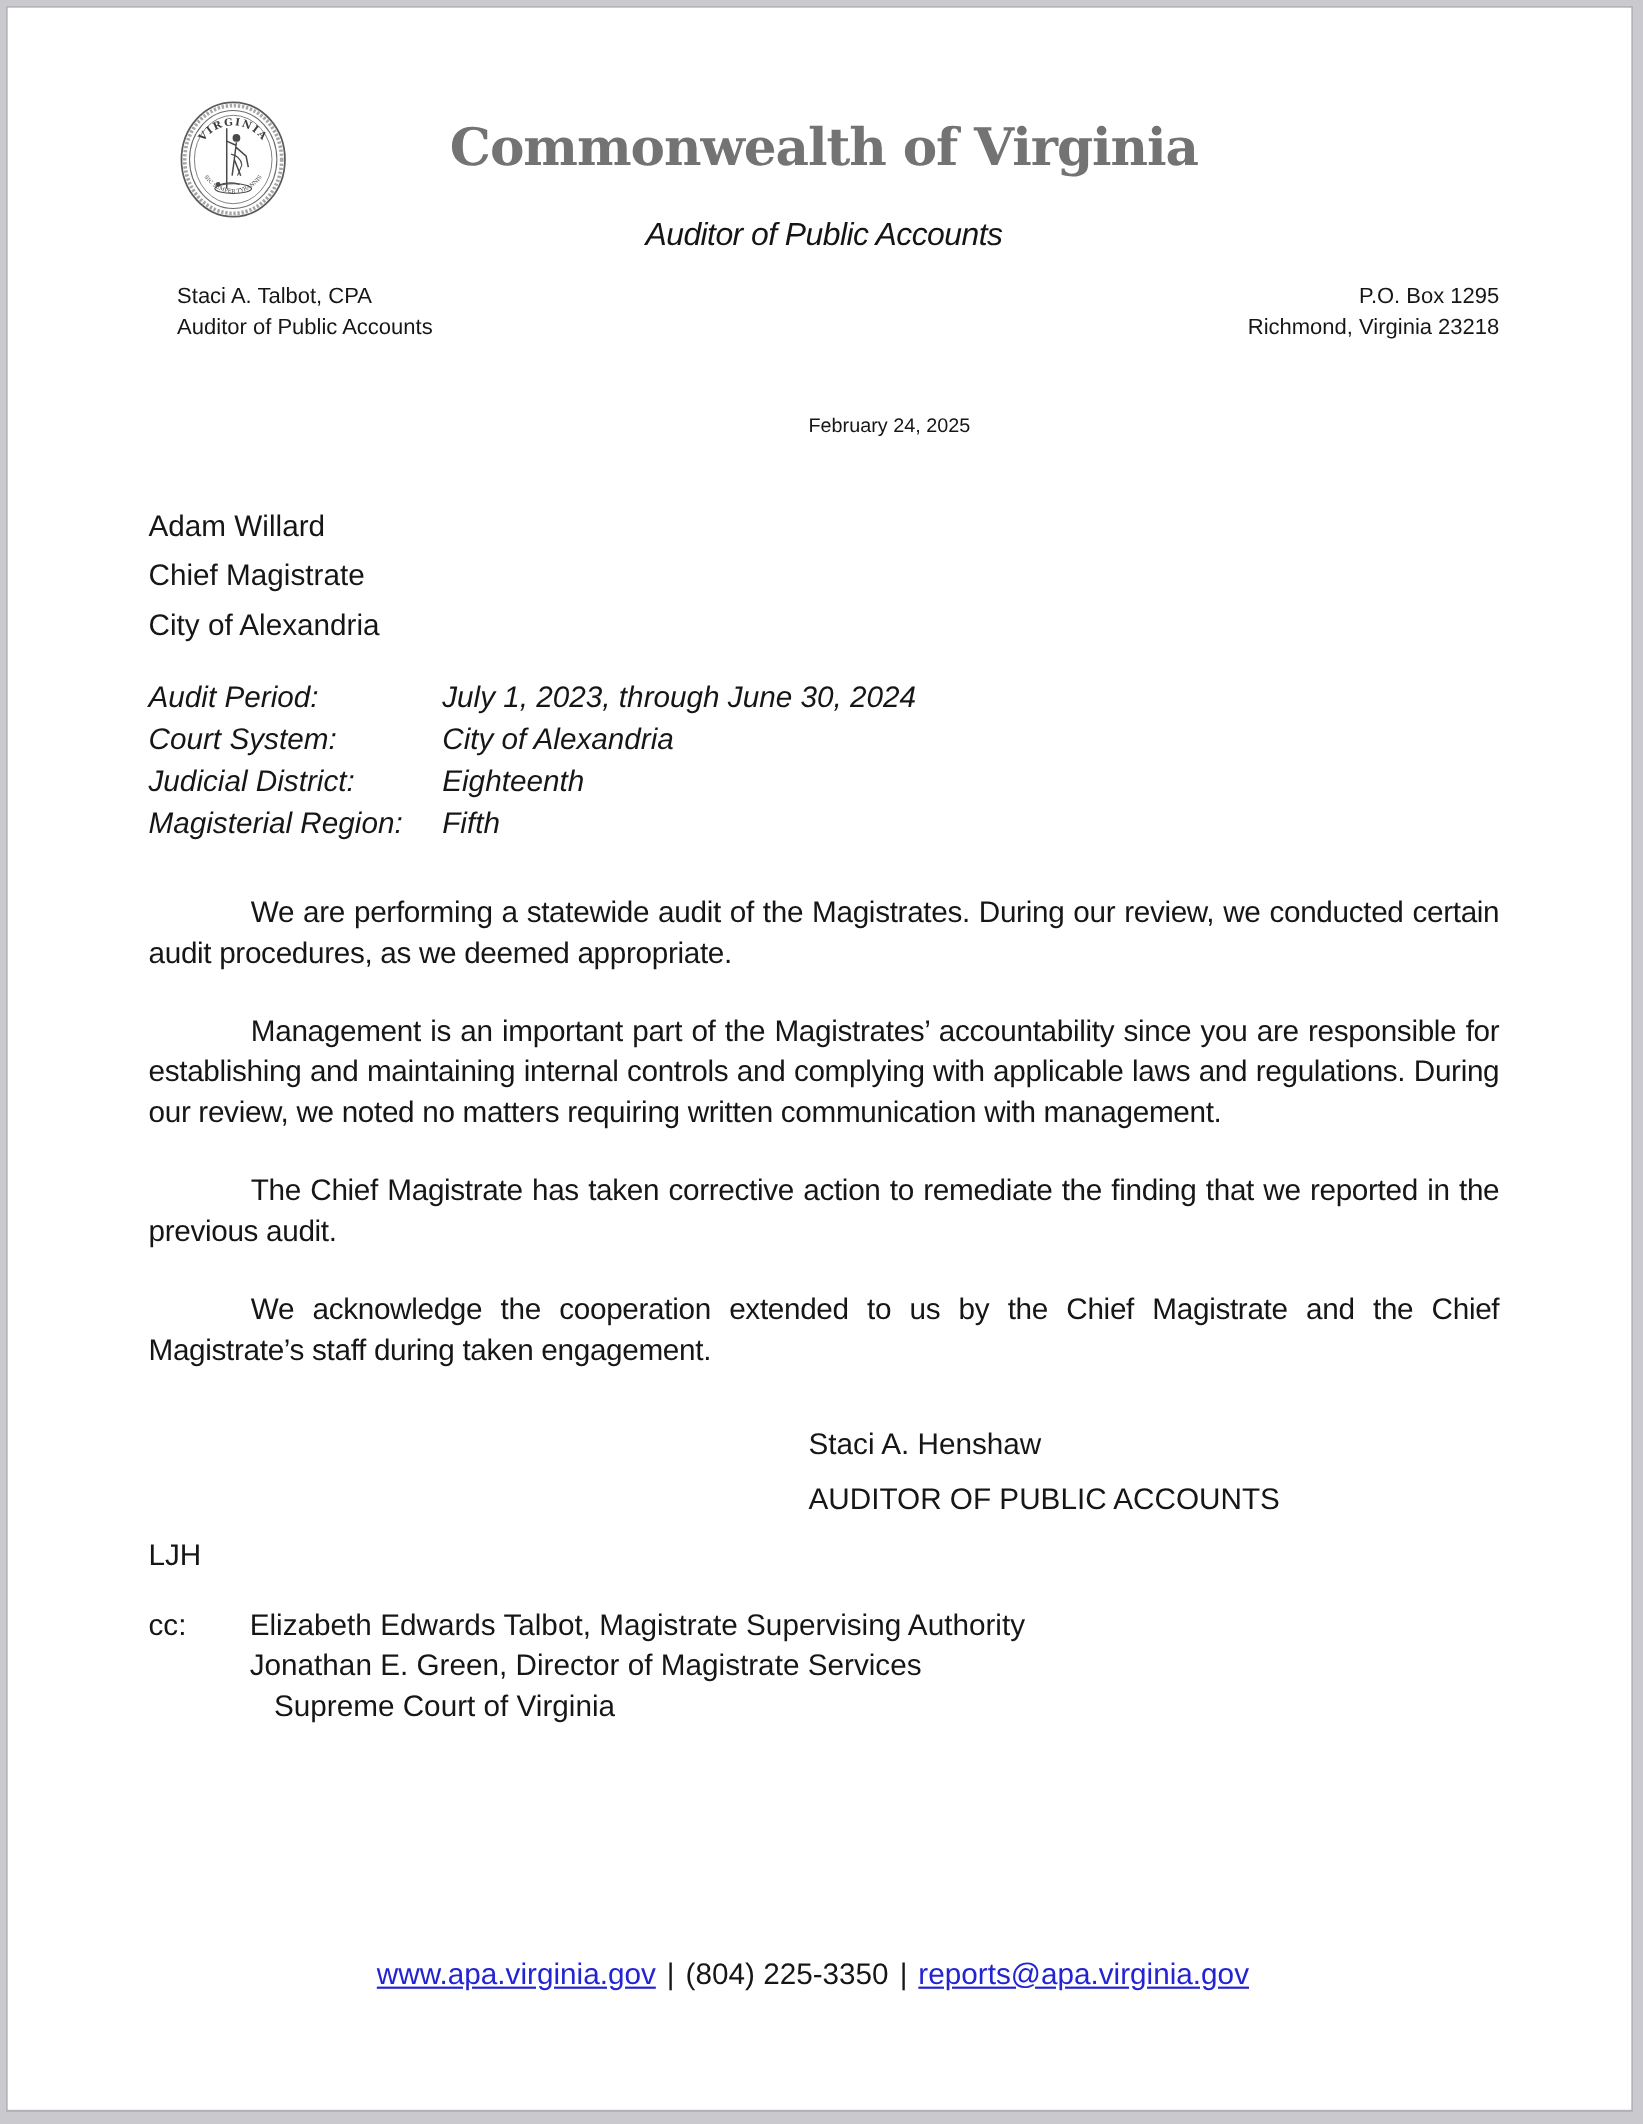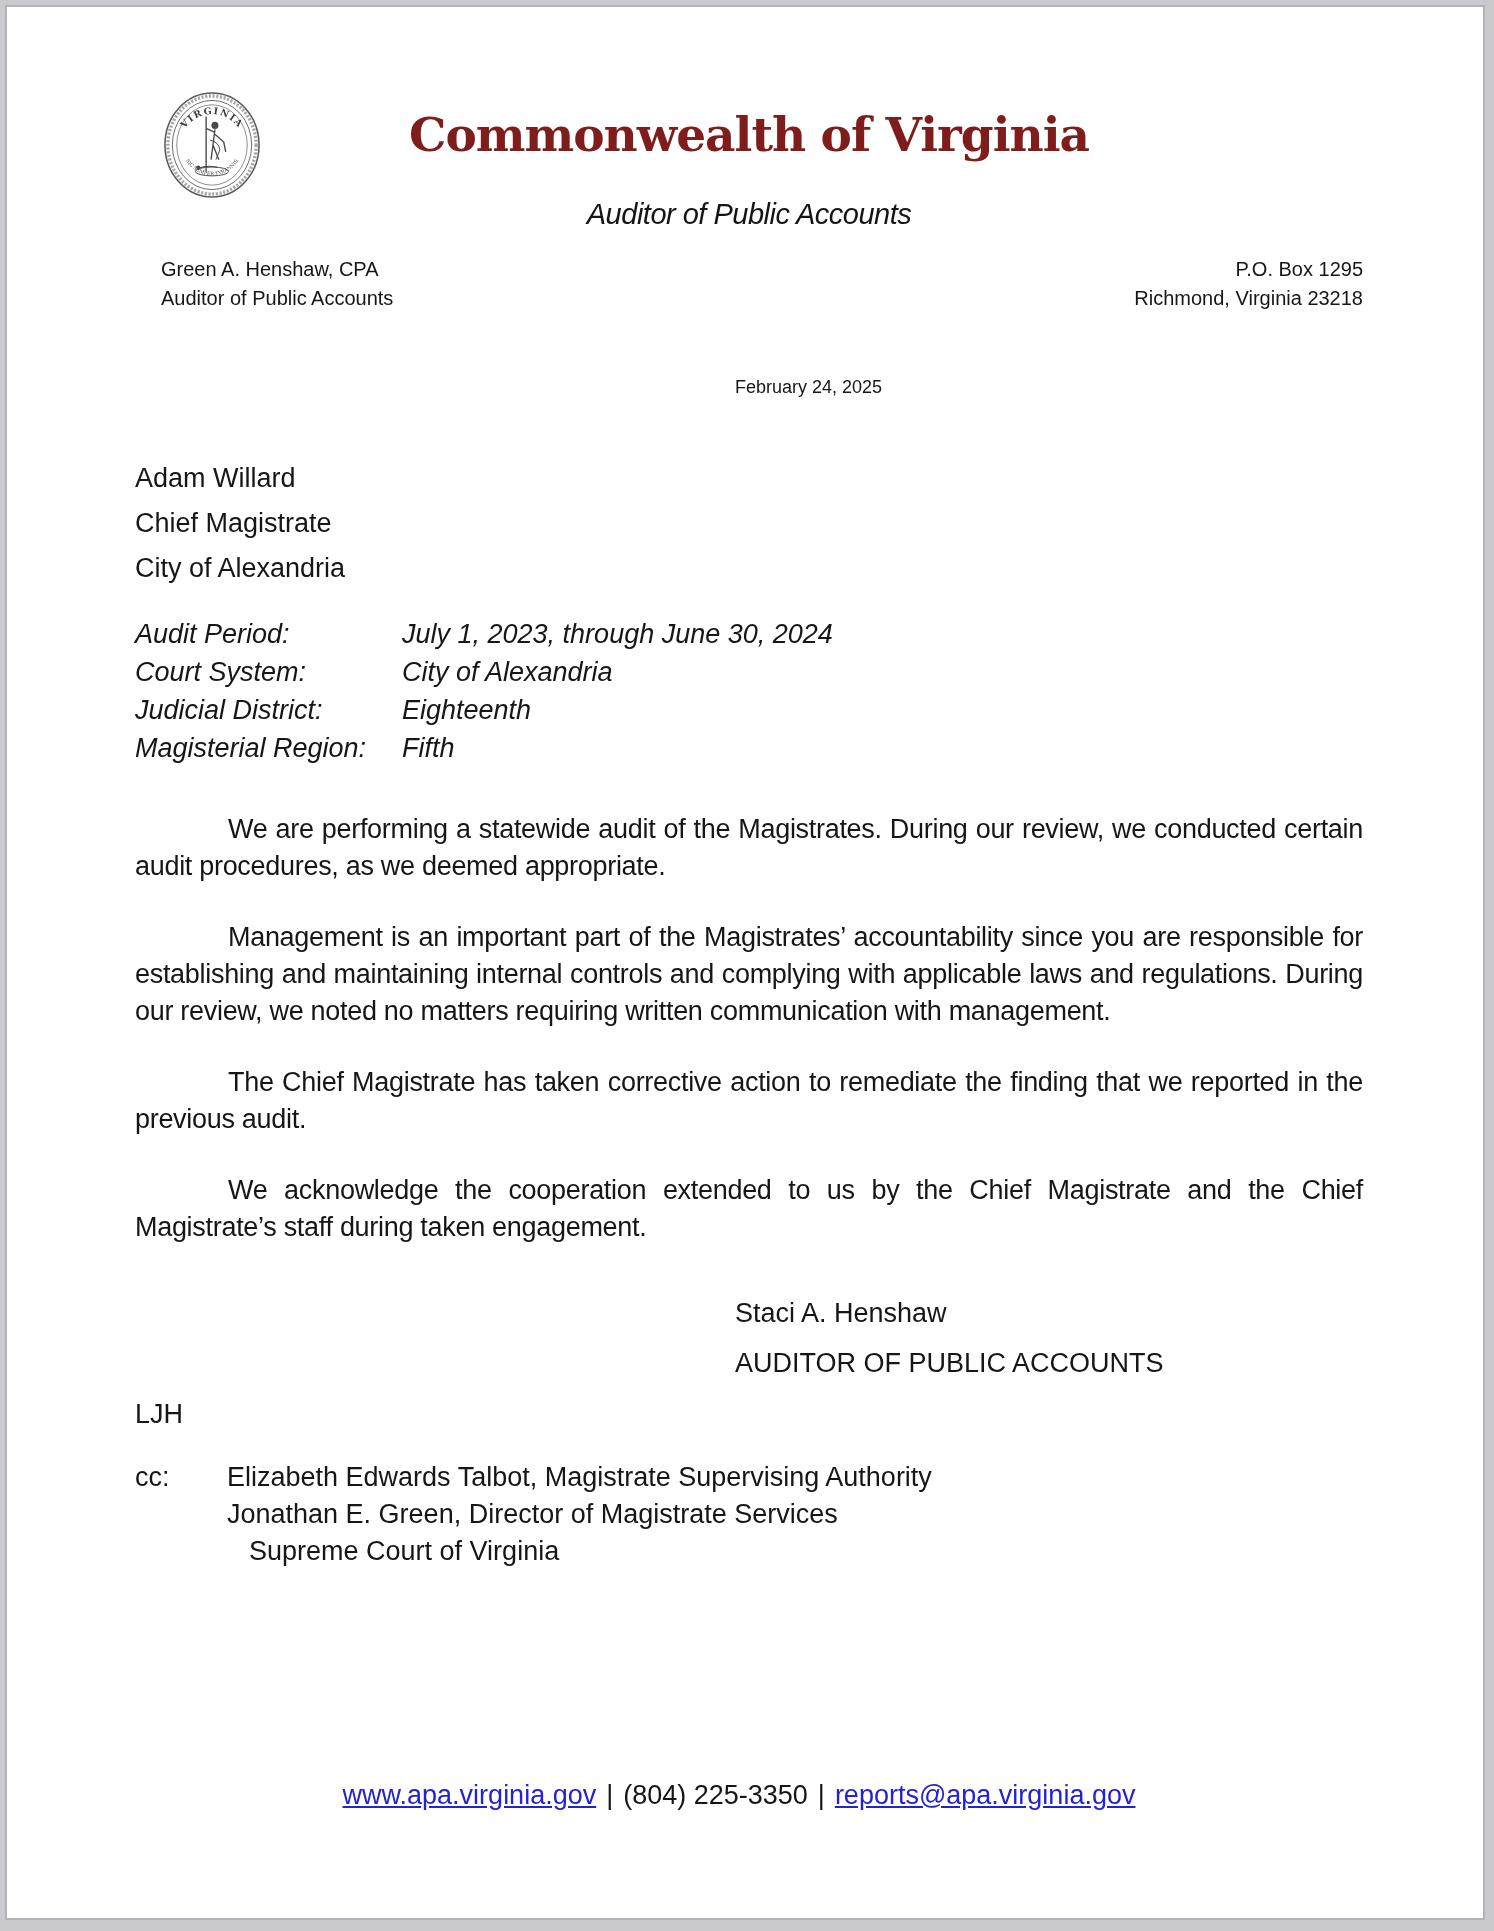--- a/index.html
+++ b/index.html
@@ -29,21 +29,21 @@
     left:28px; top:83px;
     width:98px; height:110px;
   }
   .org-title {
     padding-top:100px;
     text-align:center;
     font-family:"DejaVu Serif", serif;
     font-weight:bold;
     font-size:47px;
     letter-spacing:-1px;
-    color:#7f1d1d;
+    color:#737373;
   }
   .org-subtitle {
     margin-top:36px;
     text-align:center;
     font-style:italic;
     font-size:29px;
     letter-spacing:-0.5px;
     color:#151515;
   }
   .info-row {
@@ -148,21 +148,21 @@
           <path d="M 48,50 Q 57,52 58,60 L 54,70" stroke-width="1"></path>
           <ellipse cx="50" cy="82" rx="17" ry="4.5" stroke-width="1"></ellipse>
           <path d="M 36,79 Q 45,75 56,78" stroke-width="1.2"></path>
           <circle cx="36" cy="78" r="2.2" fill="#4a4a4a" stroke="none"></circle>
         </g>
       </svg>
       <div class="org-title">Commonwealth of Virginia</div>
       <div class="org-subtitle">Auditor of Public Accounts</div>
       <div class="info-row">
         <div class="info-left">
-          <div>Green A. Henshaw, CPA</div>
+          <div>Staci A. Talbot, CPA</div>
           <div>Auditor of Public Accounts</div>
         </div>
         <div class="info-right">
           <div>P.O. Box 1295</div>
           <div>Richmond, Virginia 23218</div>
         </div>
       </div>
     </div>
 
     <div class="date-line">February 24, 2025</div>

